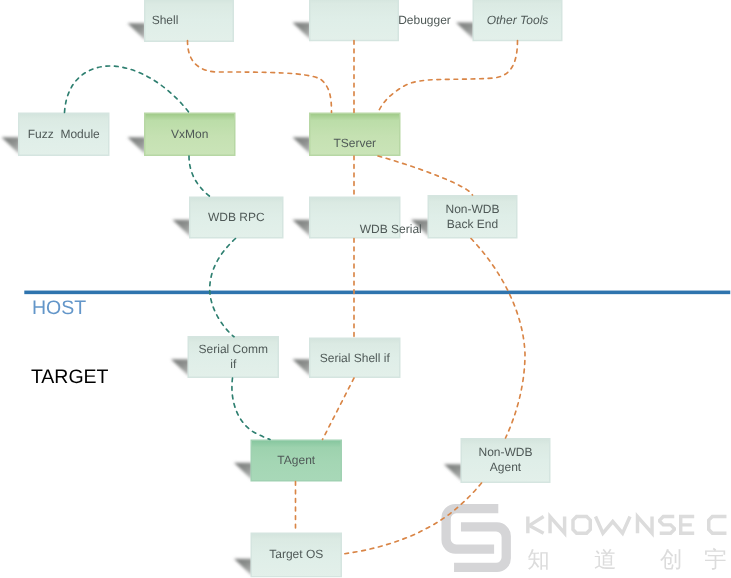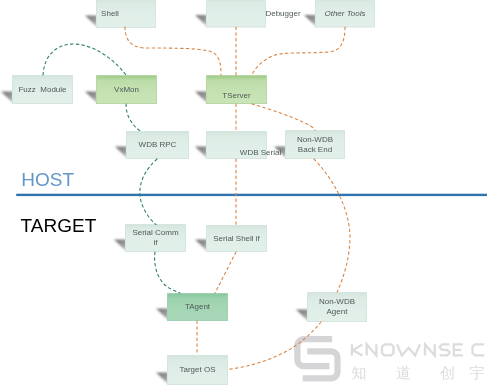--- a/index.html
+++ b/index.html
@@ -4,21 +4,21 @@
 <style>
   html,body{margin:0;padding:0;}
   body{width:487px;height:385px;background:#ffffff;overflow:hidden;
        font-family:"Liberation Sans",sans-serif;
        -webkit-font-smoothing:antialiased;}
   #stage{position:relative;width:487px;height:385px;overflow:hidden;}
   svg.layer{position:absolute;left:0;top:0;width:487px;height:385px;}
   .nodelabel{position:absolute;display:flex;align-items:center;justify-content:center;
              text-align:center;color:#4c4c4c;font-size:8px;line-height:10px;
              white-space:pre;}
-  .seclabel{position:absolute;font-size:19px;letter-spacing:0px;line-height:15px;}
+  .seclabel{position:absolute;font-size:13px;letter-spacing:0px;line-height:15px;margin-top:25px;}
 </style>
 </head>
 <body>
 
 <div id="stage">
 
   <svg class="layer" id="wm" viewBox="0 0 487 385">
       <g fill="#d5d5d7">
         <path d="M332.2,336 H303.6 A9.3,9.3 0 0 0 294.3,345.3 V359.9 A9.3,9.3 0 0 0 303.6,369.2 H329.4 V363.0 H304.2 A3.7,3.7 0 0 1 300.5,359.3 V345.9 A3.7,3.7 0 0 1 304.2,342.2 H332.2 Z"></path>
         <path d="M302.7,381.4 H331.3 A9.3,9.3 0 0 0 340.6,372.1 V357.5 A9.3,9.3 0 0 0 331.3,348.2 H307.3 V354.4 H330.7 A3.7,3.7 0 0 1 334.4,358.1 V371.5 A3.7,3.7 0 0 1 330.7,375.2 H302.7 Z"></path>

